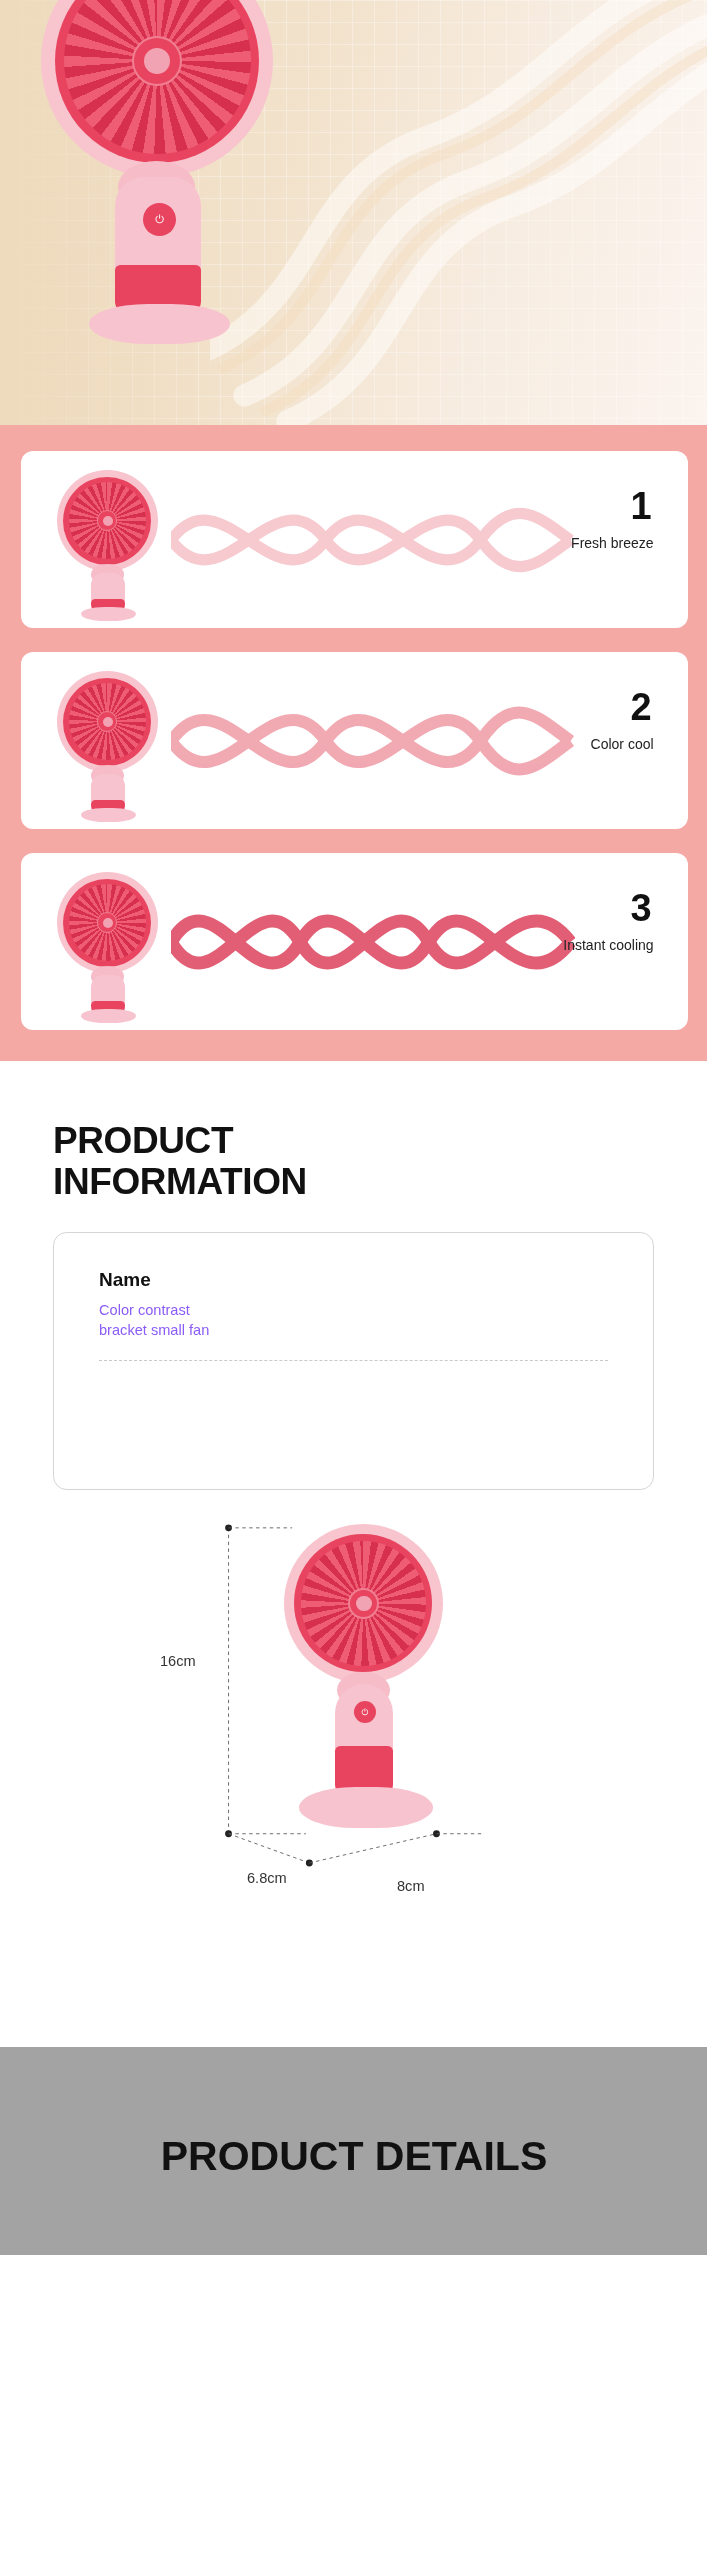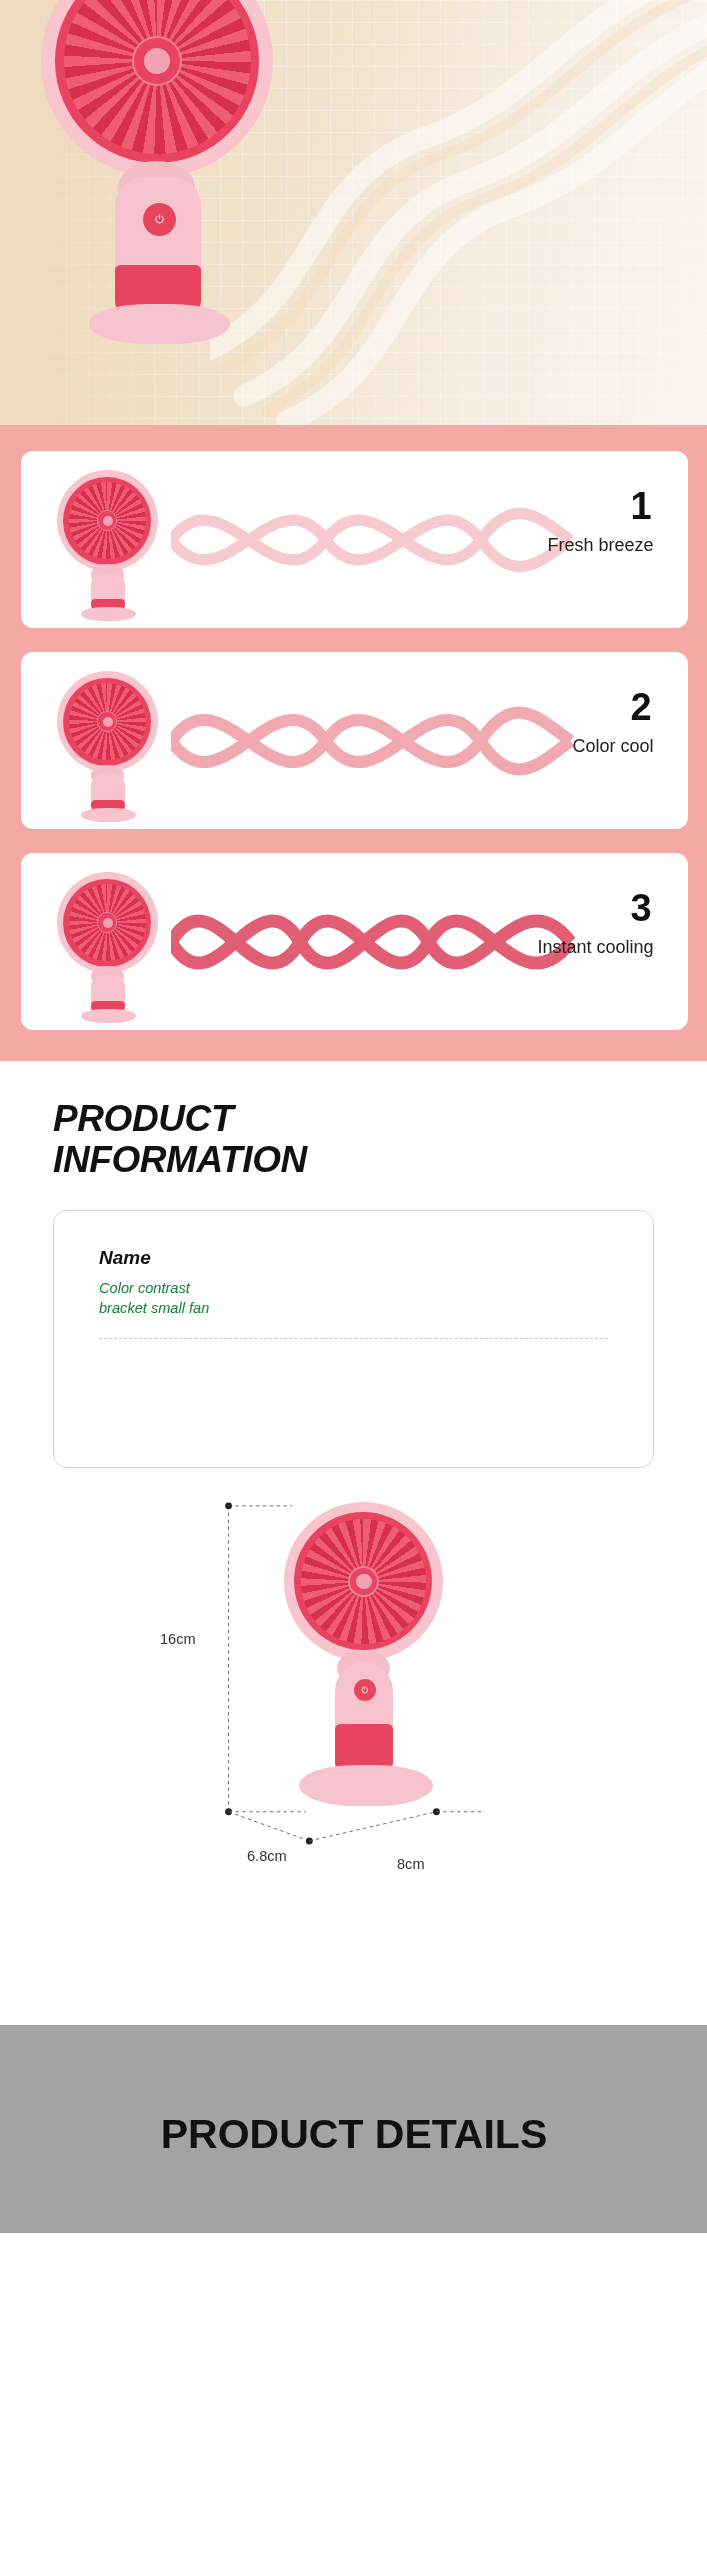--- a/index.html
+++ b/index.html
@@ -140,21 +140,21 @@
     top: 36px;
     font-size: 38px;
     font-weight: bold;
     color: #111;
     line-height: 1;
   }
   .mode-label {
     position: absolute;
     right: 34px;
     top: 84px;
-    font-size: 18px;
+    font-size: 14px;
     color: #222;
   }
   .wave-wrap {
     position: absolute;
     left: 150px;
     top: 15.5px;
     width: 404px;
     height: 146px;
   }
 
@@ -167,22 +167,21 @@
   .minifan .hub        { left: 46px; top: 46px; width: 10.3px;  height: 10.3px; }
   .minifan .neckcap    { left: 34px; top: 94px;width: 33px;  height: 20.6px; }
   .minifan .body       { left: 34px; top: 103px;width: 34px;  height: 40px; border-radius:12px 12px 6.9px 6.9px;}
   .minifan .body-accent{ left: 34px; top: 129px;width: 34px;  height: 15.5px; }
   .minifan .base       { left: 24px; top: 137px;width: 55px;  height: 13.7px; }
 
   
   .info-section {
     position: relative;
     background: #ffffff;
-    padding: 37px 53px 0 53px;
-    font-style: italic;
+    padding: 59px 53px 0 53px;
   }
   .info-title {
     font-size: 37px;
     font-weight: bold;
     color: #111;
     line-height: 1.12;
     letter-spacing: -0.4px;
   }
   .spec-box {
     margin-top: 29px;
@@ -202,21 +201,21 @@
   .spec-row:last-child { border-bottom: 0.9px dashed #c9c9c9; margin-bottom: 0; }
   .spec-cell { width: 50%; }
   .spec-key {
     font-size: 19px;
     font-weight: bold;
     color: #111;
     margin-bottom: 10.3px;
   }
   .spec-val {
     font-size: 14.6px;
-    color: #15803d;
+    color: #8b5cf6;
     line-height: 1.35;
   }
 
   
   .dim-section {
     position: relative;
     width: 708px;
     height: 550px;
     background: #ffffff;
   }

